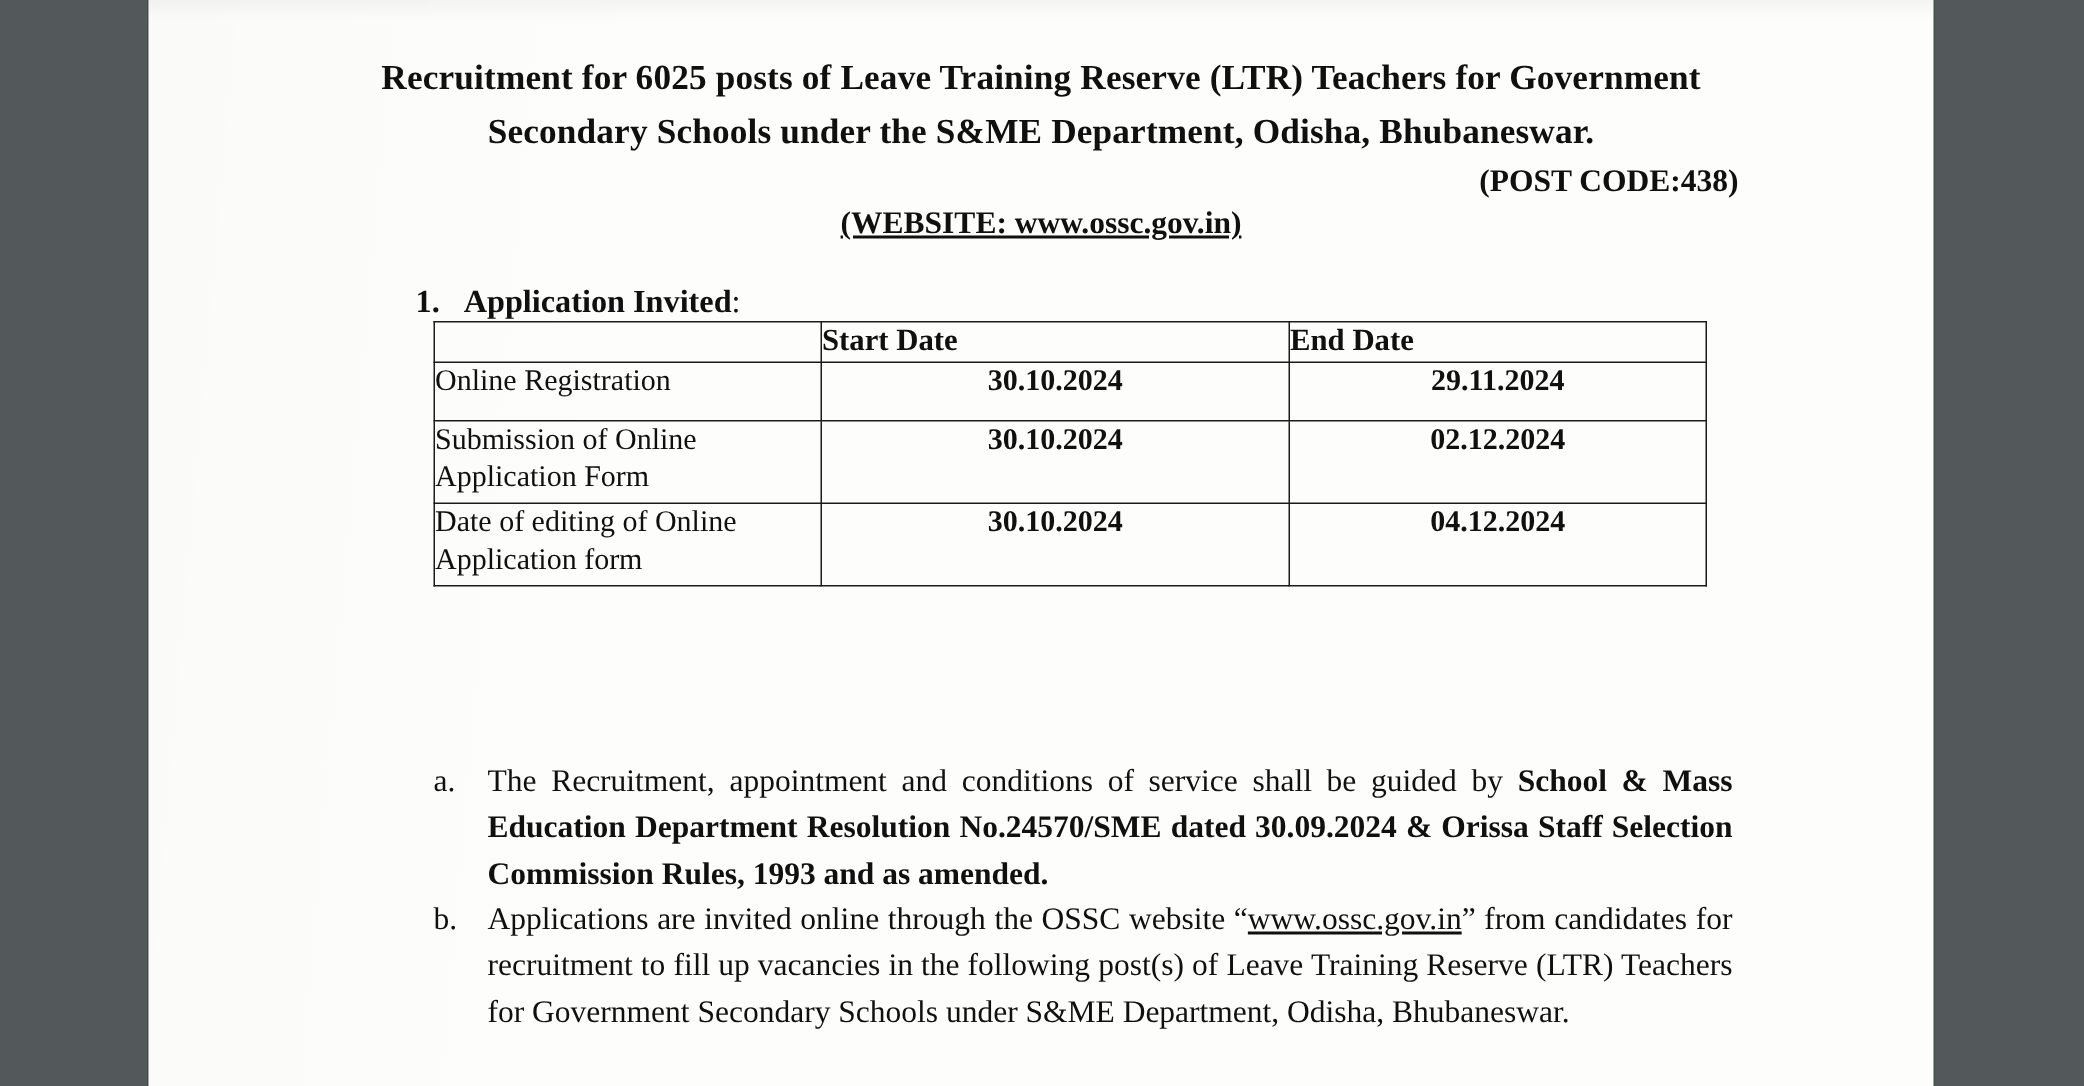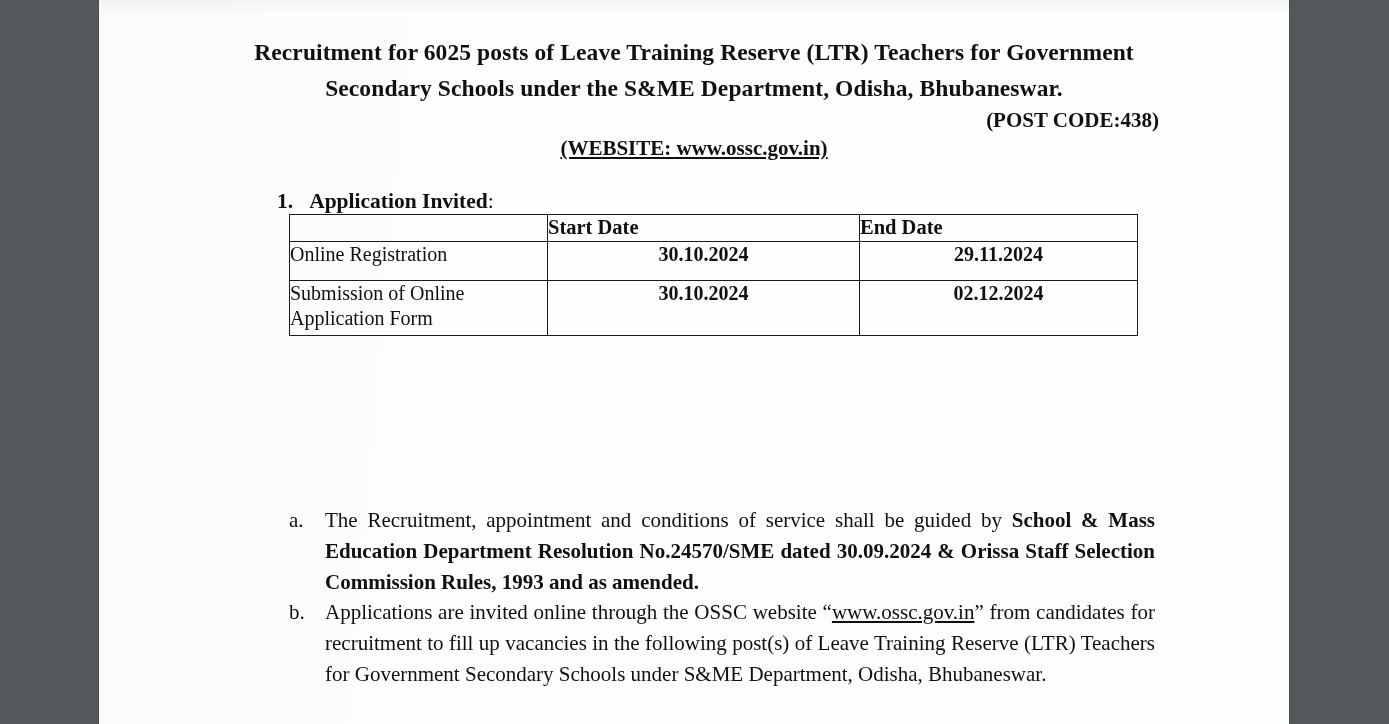--- a/index.html
+++ b/index.html
@@ -231,20 +231,25 @@
             <td class="cell-date">30.10.2024</td>
             <td class="cell-date">29.11.2024</td>
           </tr>
 
           <tr class="row-tall">
             <td class="cell-label">Submission of Online Application Form</td>
             <td class="cell-date">30.10.2024</td>
             <td class="cell-date">02.12.2024</td>
           </tr>
 
+          <tr class="row-tall">
+            <td class="cell-label">Date of editing of Online Application form</td>
+            <td class="cell-date">30.10.2024</td>
+            <td class="cell-date">04.12.2024</td>
+          </tr>
 
         </tbody>
       </table>
 
       <div class="para" id="para-a">
         <span class="marker">a.</span>
         <span class="ptext"><span>The Recruitment, appointment and conditions of service shall be guided by </span><b>School &amp; Mass Education Department Resolution No.24570/SME dated 30.09.2024 &amp; Orissa Staff Selection Commission Rules, 1993 and as amended.</b></span>
       </div>
 
       <div class="para" id="para-b">

